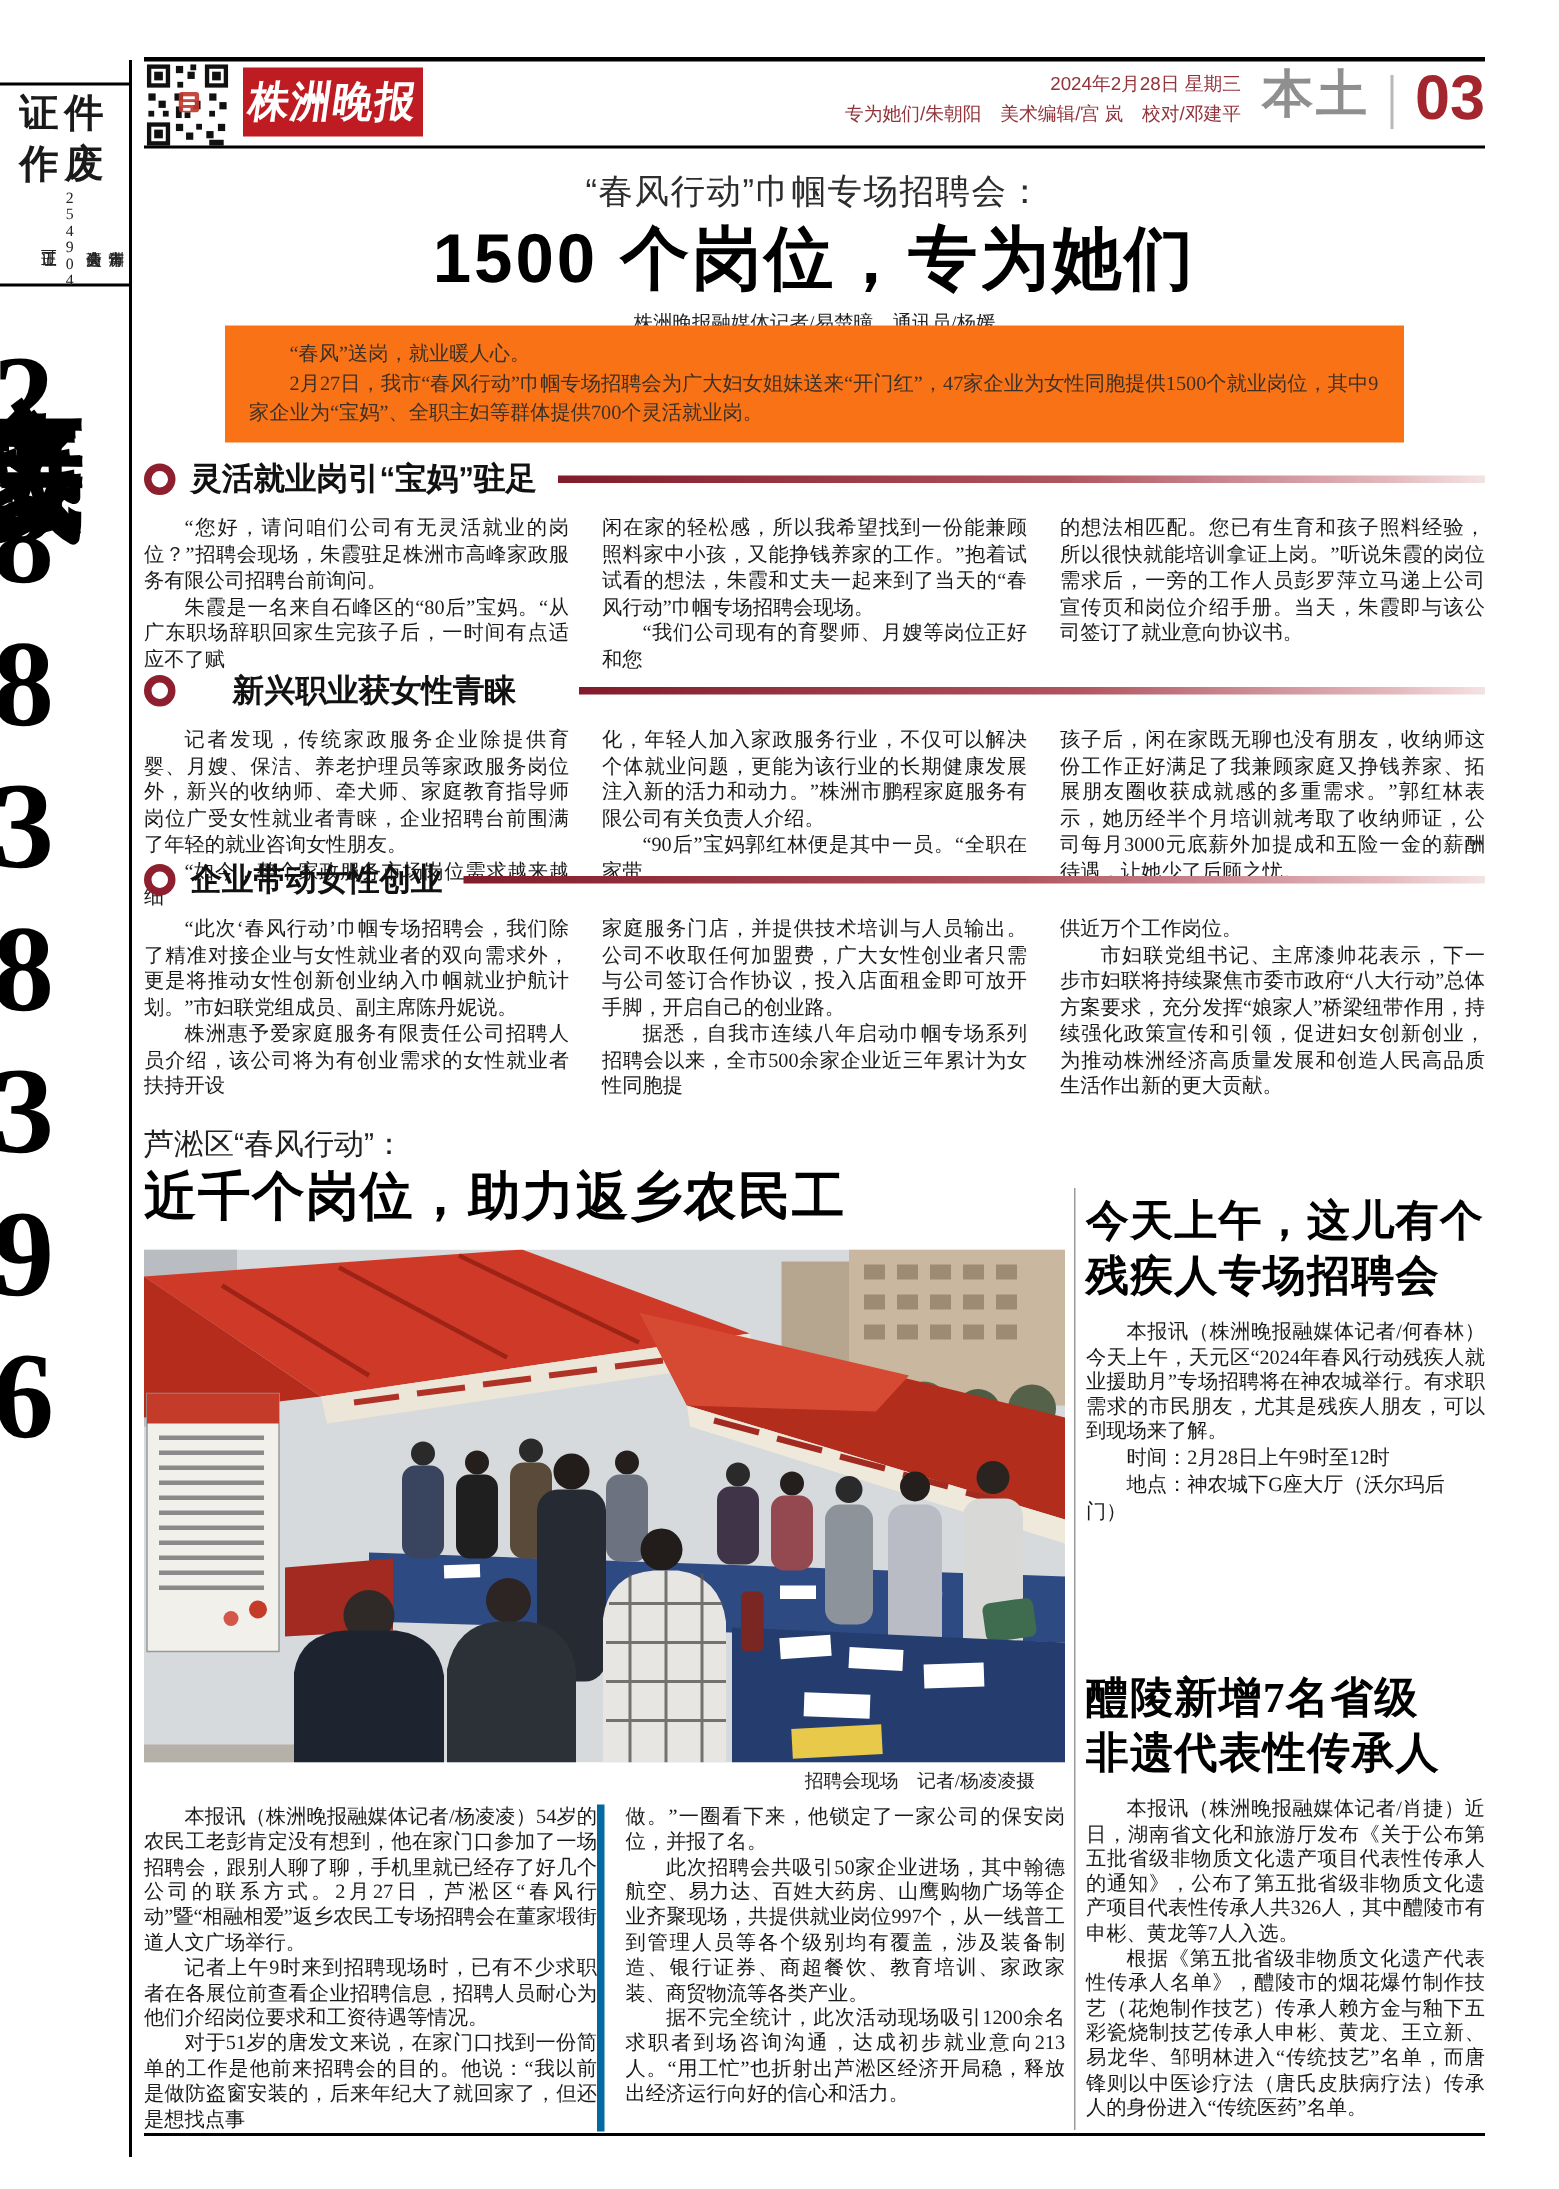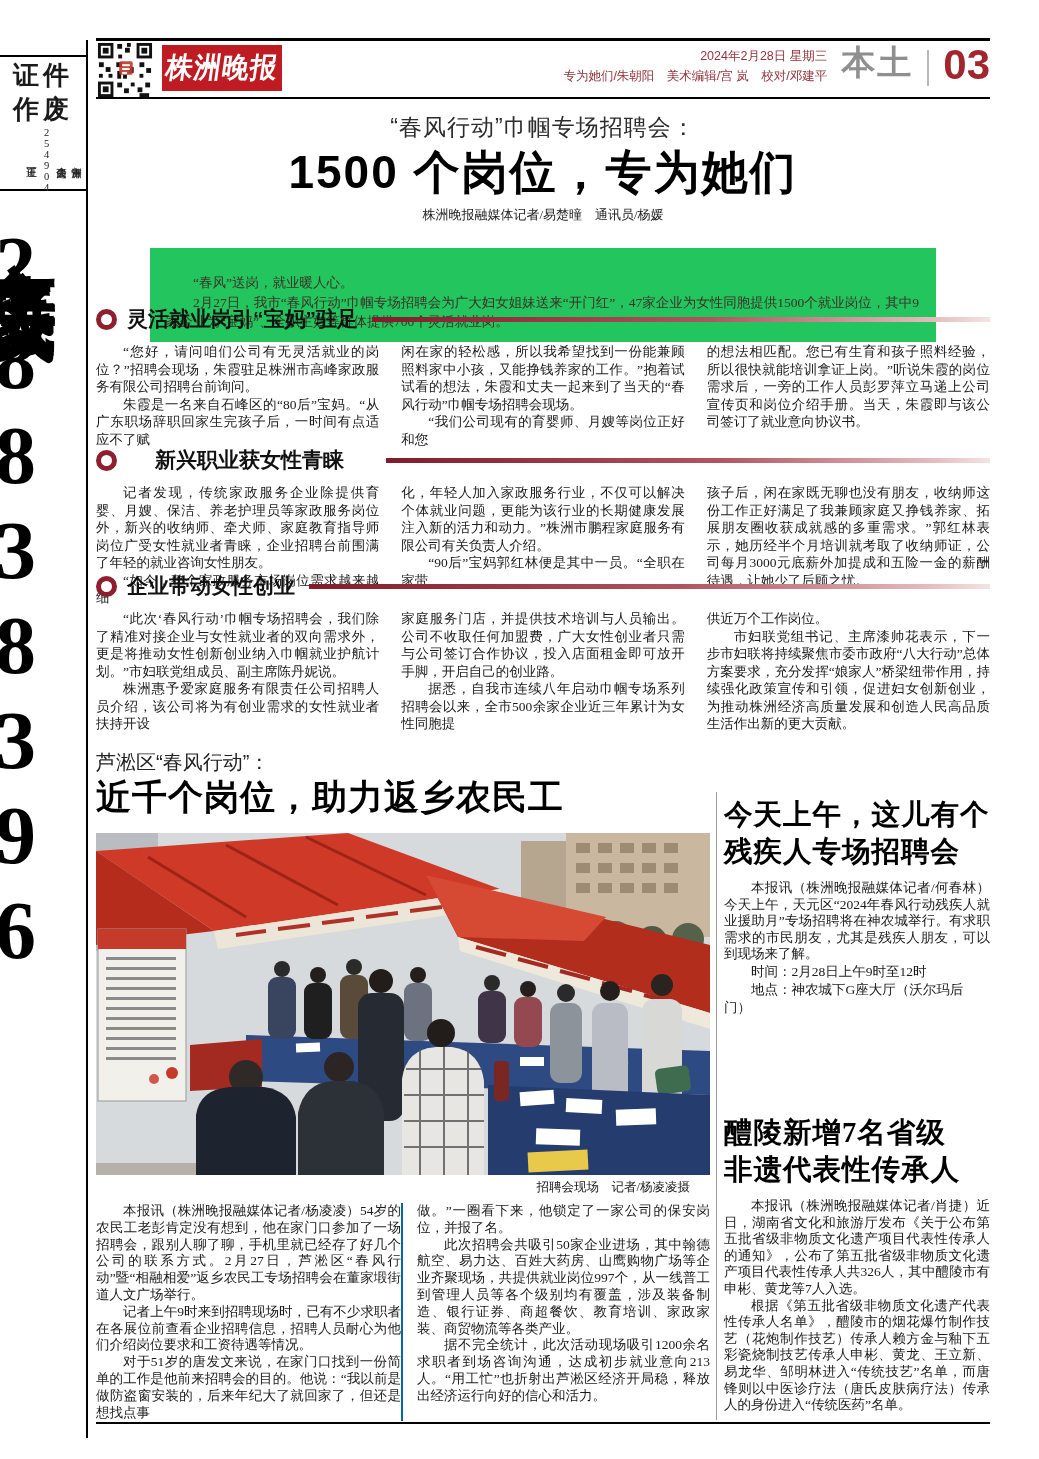--- a/index.html
+++ b/index.html
@@ -30,21 +30,21 @@
   #head-right{right:0;top:40px;display:flex;align-items:flex-end;gap:14px;}
   #head-dates{text-align:right;font-family:"Liberation Sans",sans-serif;font-size:12.5px;line-height:20px;color:#93333b;}
   #section-name{font-family:"Liberation Sans",sans-serif;font-weight:bold;font-size:34px;color:#8f8f8f;letter-spacing:2px;}
   #head-div{width:2px;height:36px;background:#b9b9b9;}
   #page-no{font-family:"Liberation Sans",sans-serif;font-weight:bold;font-size:42px;color:#a3262e;line-height:1;}
 
   
   #lead-kicker{left:0;top:112px;width:894px;text-align:center;font-family:"Liberation Sans",sans-serif;font-size:23px;font-weight:500;color:#2d2d2d;letter-spacing:1px;}
   #lead-title{left:0;top:142px;width:894px;text-align:center;font-family:"Liberation Sans",sans-serif;font-weight:900;font-size:46px;color:#000;letter-spacing:2px;}
   #lead-byline{left:0;top:206px;width:894px;text-align:center;font-size:13px;color:#222;}
-  #intro-box{left:54px;top:248px;width:754px;background:#22c55e;padding:25px 16px 10px 16px;}
+  #intro-box{left:54px;top:217px;width:754px;background:#f97316;padding:9px 16px 10px 16px;}
   #intro-box p{margin:0;text-indent:2em;font-size:13.5px;line-height:19.5px;color:#3d3126;}
 
   
   .sec-head{left:0;width:894px;display:flex;align-items:center;}
   .ring{width:11px;height:11px;border:5px solid #8e1f2f;border-radius:50%;background:#fff;flex:0 0 auto;}
   .sec-title{font-family:"Liberation Sans",sans-serif;font-weight:bold;font-size:21px;color:#111;margin-left:10px;white-space:nowrap;}
   .grad{flex:1;height:5px;margin-left:14px;background:linear-gradient(to right,#821b2b,#b05560 55%,#e3b9bd 90%,#f4e3e4);}
   .cols{left:0;width:894px;display:flex;gap:22px;}
   .col{flex:1;}
   .col p{margin:0;text-indent:2em;font-size:13.5px;line-height:17.5px;text-align:justify;}
@@ -52,21 +52,21 @@
 
   
   #lu-kicker{left:0;top:749px;font-family:"Liberation Sans",sans-serif;font-size:20px;color:#222;}
   #lu-title{left:0;top:774px;font-family:"Liberation Serif",serif;font-weight:bold;font-size:35px;color:#000;letter-spacing:1px;}
   #photo{left:0;top:833px;width:614px;height:342px;}
   #photo-caption{left:0;top:1179px;width:594px;text-align:right;font-size:12.5px;color:#222;}
   #lu-cols{left:0;top:1203px;width:614px;display:flex;}
   .lu-col{width:50%;box-sizing:border-box;}
   .lu-col p{margin:0;text-indent:2em;font-size:13.5px;line-height:16.8px;text-align:justify;}
   .lu-col p.cont{text-indent:0;}
-  .lu-col.first{border-right:2px solid #0369a1;}
+  .lu-col.first{border-right:5px solid #0369a1;}
   .lu-col.second{padding-left:14px;}
 
   
   #right-div{left:620px;top:792px;width:1px;height:628px;background:#9a9a9a;}
   .r-title{left:628px;width:266px;font-family:"Liberation Serif",serif;font-weight:bold;font-size:28.5px;line-height:37px;color:#000;letter-spacing:1px;}
   .r-body{left:628px;width:266px;}
   .r-body p{margin:0;text-indent:2em;font-size:13.5px;line-height:16.6px;text-align:justify;}
   .r-info{text-indent:2em;font-size:13.5px;line-height:18px;}
   #bottom-rule{top:1422px;height:2px;}
 </style>

